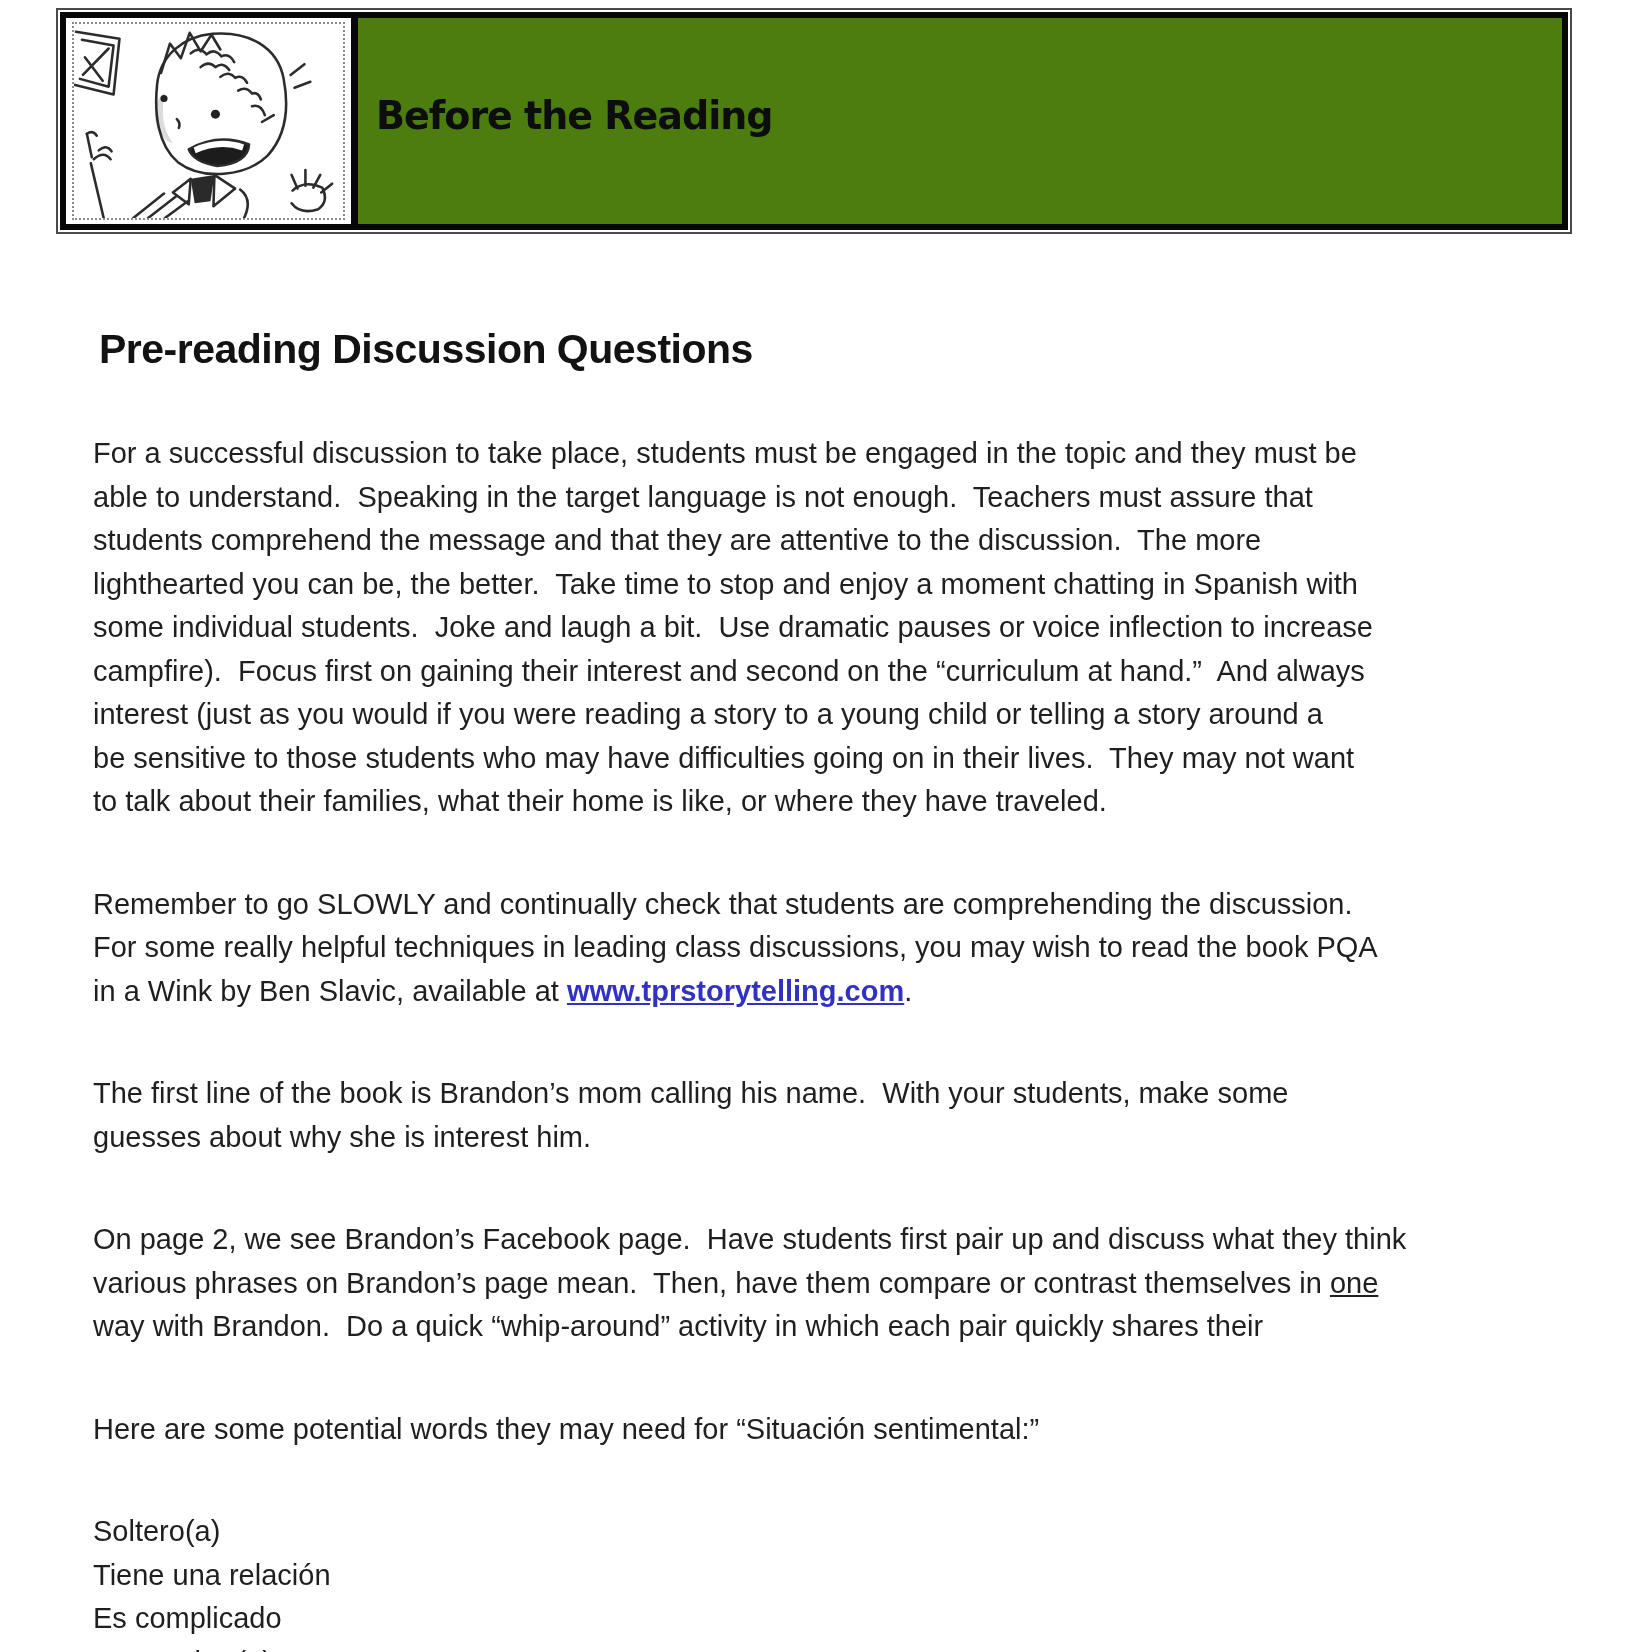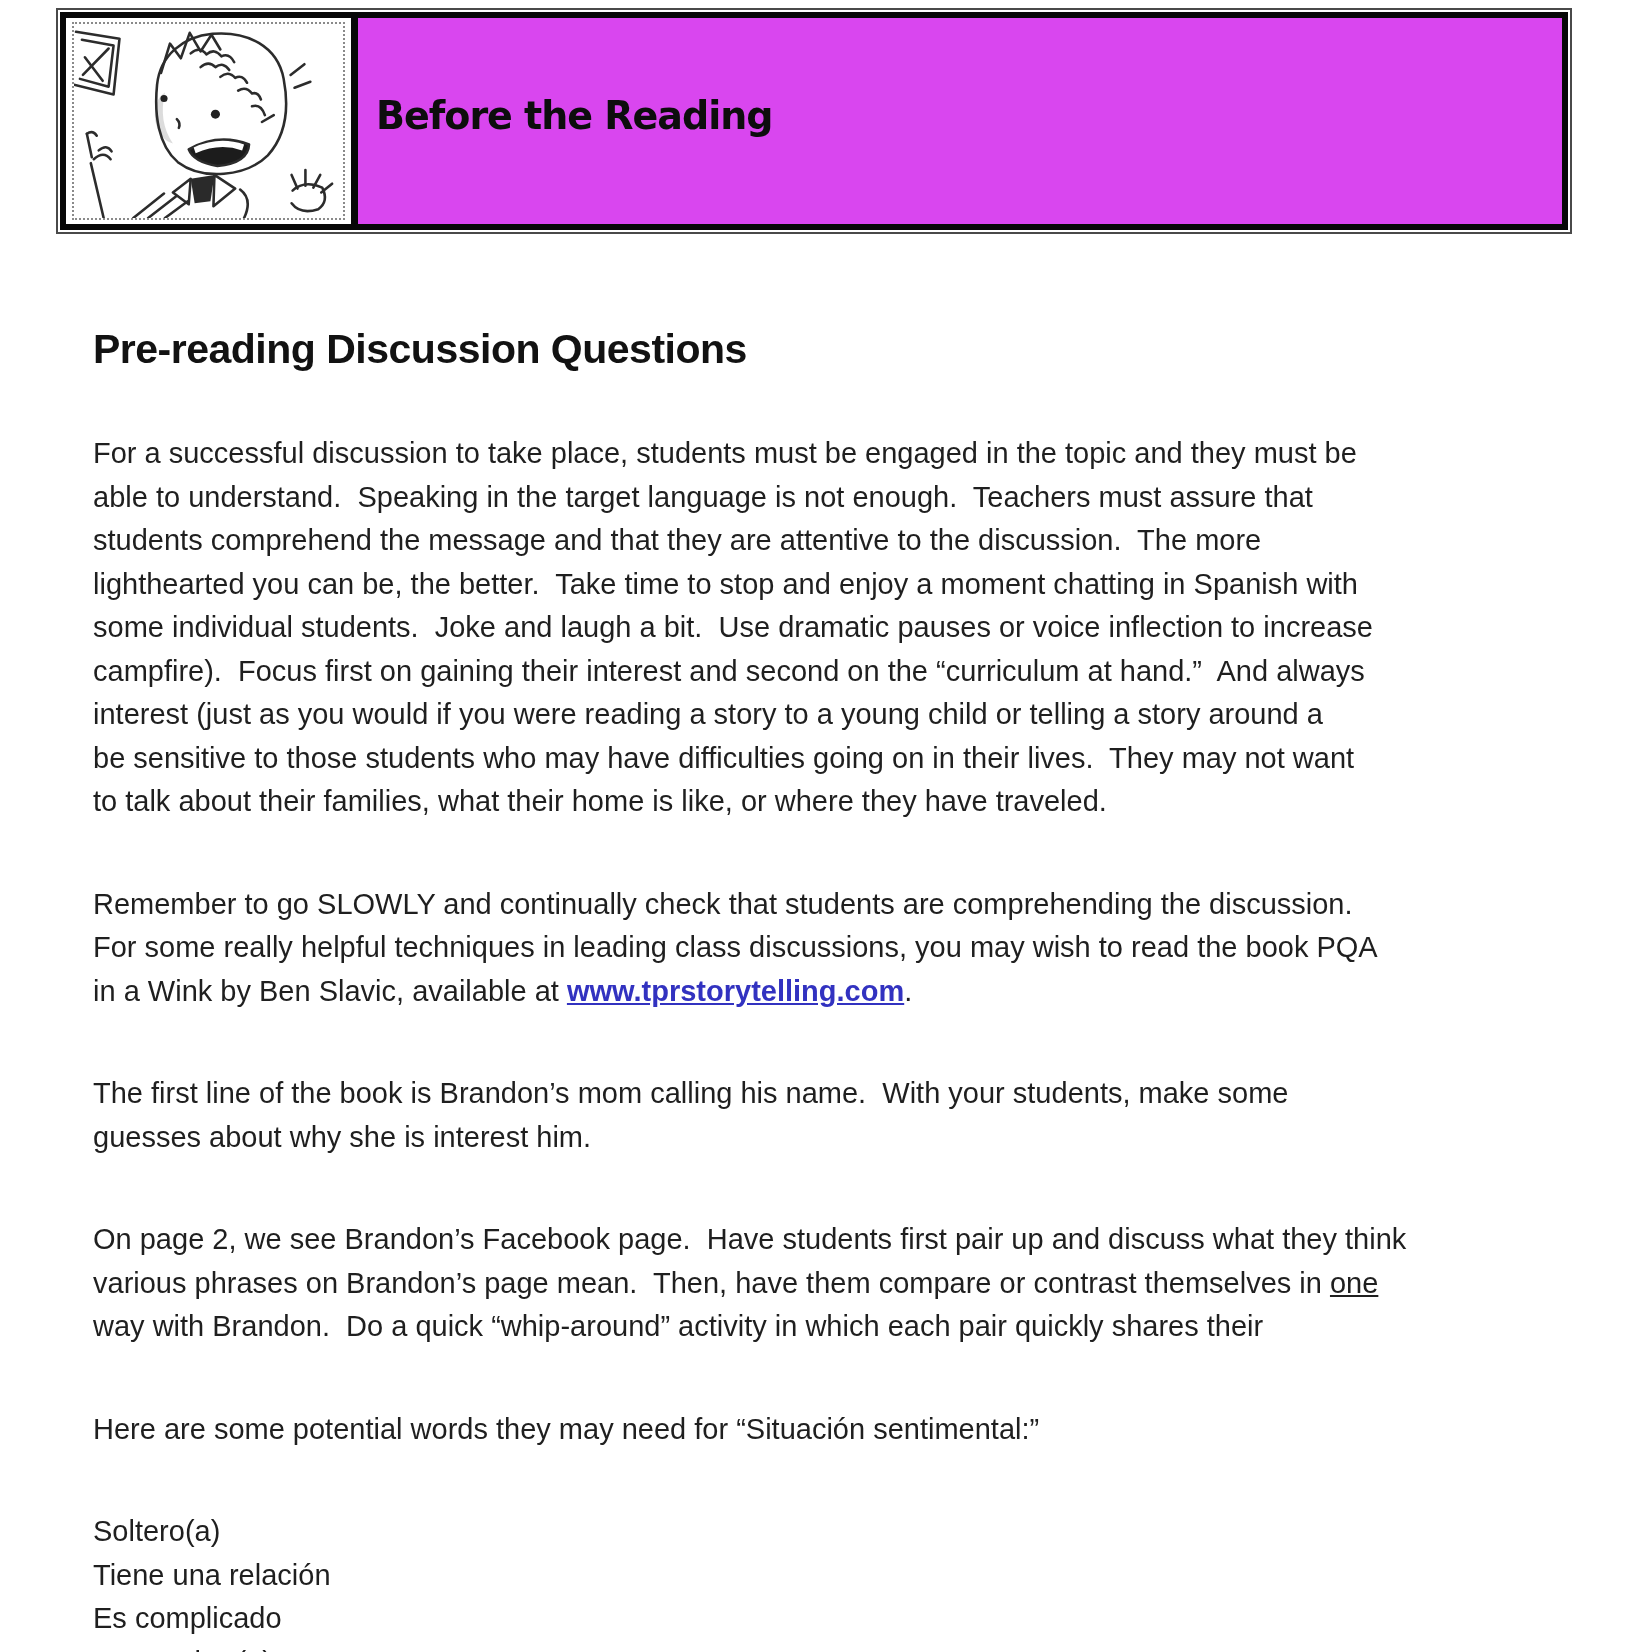--- a/index.html
+++ b/index.html
@@ -13,21 +13,21 @@
   }
 
   
   .banner {
     position: absolute;
     left: 60px; top: 12px;
     width: 1508px; height: 218px;
     border: 6px solid #070707;
     outline: 2px solid #4a4a4a;
     outline-offset: 2px;
-    background: #d946ef;
+    background: #4d7c0f;
     display: flex;
     align-items: stretch;
   }
   .banner-img-cell {
     width: 292px;
     border-right: 7px solid #070707;
     background: #ffffff;
     position: relative;
     padding: 4px 6px;
   }
@@ -59,20 +59,21 @@
     position: absolute;
     left: 93px; top: 325px;
     width: 1475px;
   }
   .doc-title {
     font-size: 41px;
     line-height: 48px;
     font-weight: bold;
     color: #121212;
     letter-spacing: -0.5px;
+    margin-left: 6px;
   }
   .para { margin-top: 59px; }
   .para.first { }
   .line {
     font-size: 29px;
     line-height: 43.5px;
     white-space: pre;
     color: #1f1f1f;
   }
   a.doc-link {

